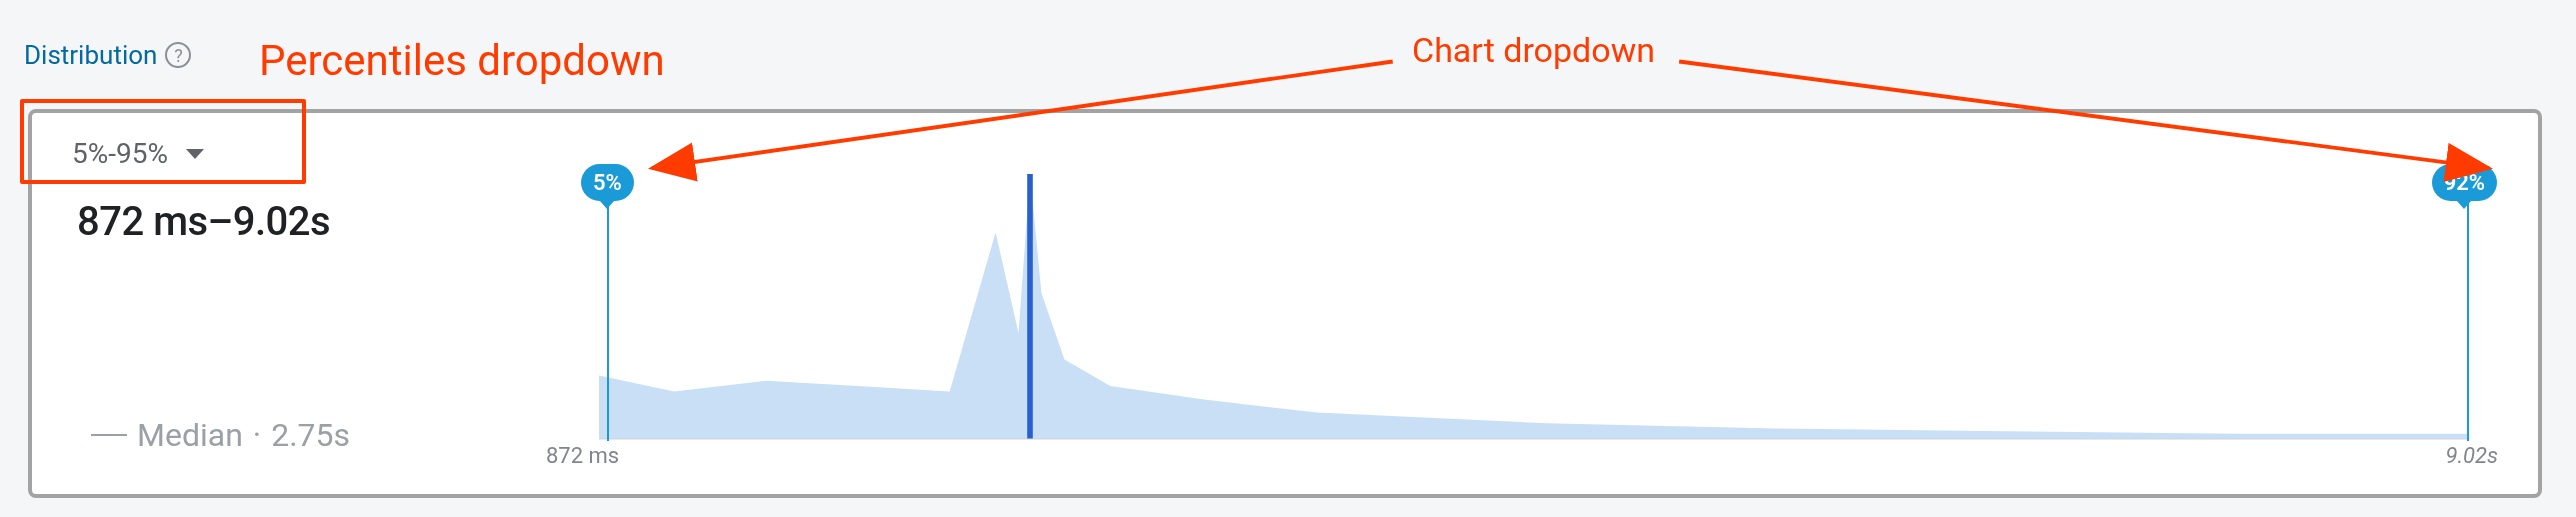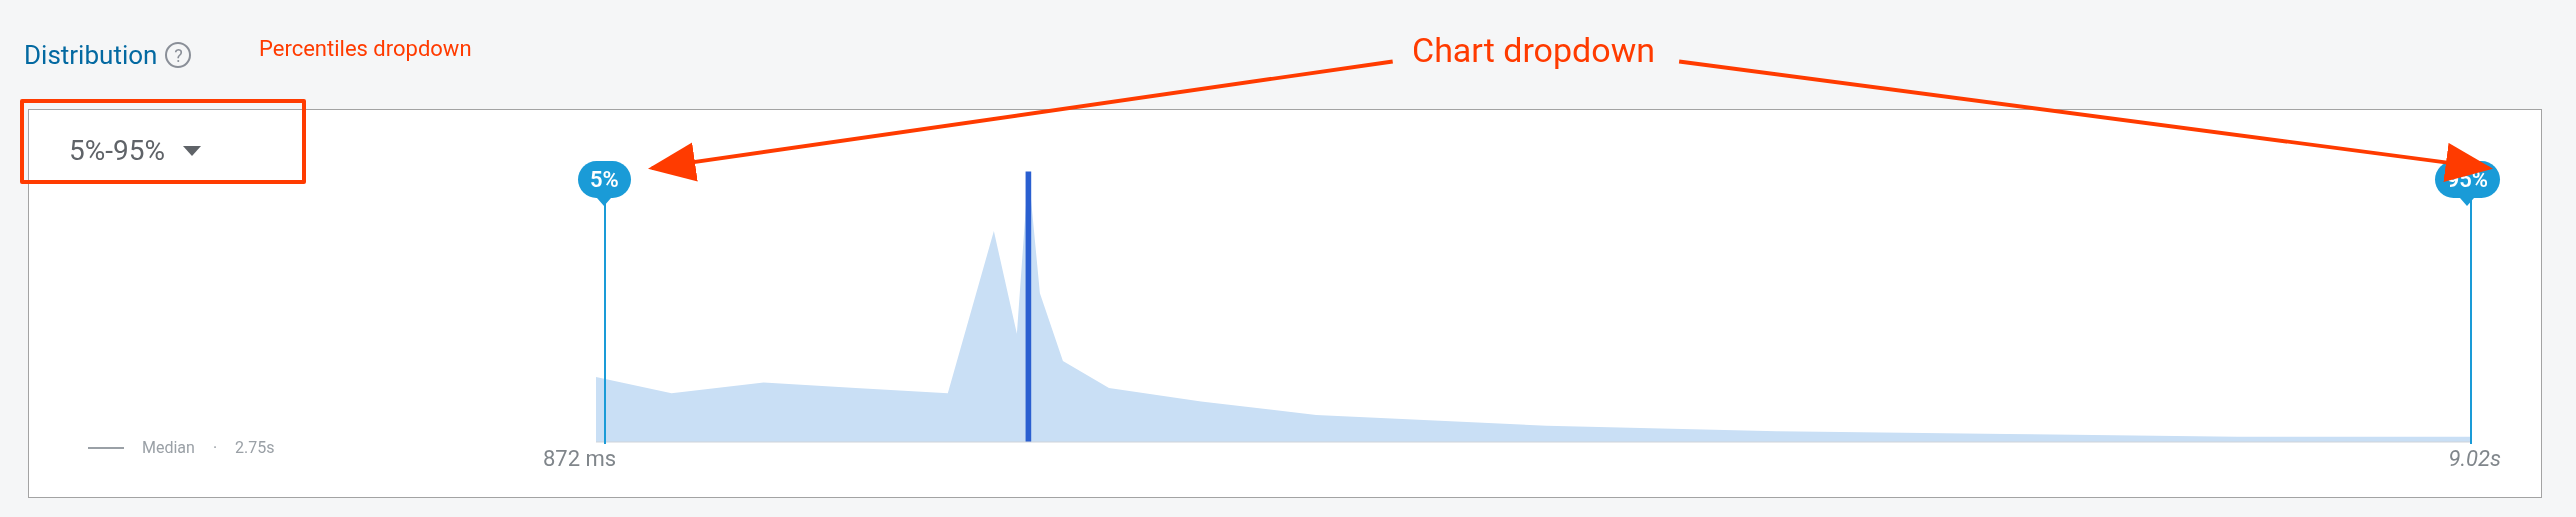--- a/index.html
+++ b/index.html
@@ -34,39 +34,39 @@
     font-size: 18px;
     color: #8a8f98;
     cursor: pointer;
   }
 
   .anno-dropdown {
     position: absolute;
     top: 36px;
     left: 259px;
     color: #ff3b00;
-    font-size: 22px;
+    font-size: 42px;
   }
   .anno-handles {
     position: absolute;
     top: 30px;
     left: 1412px;
     color: #ff3b00;
     font-size: 34px;
   }
 
   .card {
     position: absolute;
     top: 109px;
     left: 28px;
     right: 34px;
     bottom: 20px;
     background: #fff;
-    border: 1px solid #a3a3a3;
-    border-radius: 0;
+    border: 4px solid #a3a3a3;
+    border-radius: 8px;
   }
   
   .highlight-box {
     position: absolute;
     top: 99px;
     left: 20px;
     width: 286px;
     height: 85px;
     border: 4px solid #ff3b00;
     border-radius: 2px;
@@ -101,23 +101,23 @@
     color: #202124;
     letter-spacing: -0.5px;
   }
 
   .median-row {
     position: absolute;
     left: 59px;
     bottom: 40px;
     display: flex;
     align-items: center;
-    gap: 18px;
+    gap: 10px;
     color: #9aa0a6;
-    font-size: 16px;
+    font-size: 32px;
   }
   .median-swatch {
     width: 36px;
     height: 2px;
     background: #9aa0a6;
   }
 
   
   .plot {
     position: absolute;
@@ -193,41 +193,42 @@
 <div class="anno-dropdown">Percentiles dropdown</div>
 <div class="anno-handles">Chart dropdown</div>
 
 <div class="card">
 
   <div class="dropdown">
     <span>5%-95%</span>
     <span class="caret"></span>
   </div>
 
+  <div class="range-value">872 ms–9.02s</div>
 
   <div class="median-row">
     <span class="median-swatch"></span>
     <span>Median</span>
     <span>·</span>
     <span>2.75s</span>
   </div>
 
   <div class="plot">
     <svg id="plot-svg" viewBox="0 0 1000 300" preserveAspectRatio="none">
         <path d="M 0 298 L 0 231.76 L 40.25527736867944 248.32 L 89.34707903780068 237.28 L 138.43888070692196 242.8 L 187.5306823760432 248.32 L 212.07658321060381 82.72 L 224.34953362788414 187.6 L 230.48600883652432 22 L 236.62248404516444 146.2 L 248.89543446244477 215.2 L 273.4413352970054 242.8 L 322.5331369661267 256.6 L 383.8978890525282 270.4 L 506.62739322533133 281.44 L 629.3568973981345 286.96 L 752.0864015709376 289.72 L 874.8159057437408 292.48 L 1000 292.48 L 1000 298 Z" fill="#c9dff5" stroke="none"></path>
         <line x1="230.48600883652432" x2="230.48600883652432" y1="22" y2="298" stroke="#2a5fd0" stroke-width="3"></line>
         <line x1="0" x2="1000" y1="298" y2="298" stroke="#d0d4d9" stroke-width="1"></line>
       </svg>
   </div>
 
   <div class="x-tick left">872 ms</div>
   <div class="x-tick right">9.02s</div>
 
   <div class="handle handle-left">5%</div>
-  <div class="handle handle-right">95%</div>
+  <div class="handle handle-right">92%</div>
   <div class="handle-line hl-left"></div>
   <div class="handle-line hl-right"></div>
 </div>
 
 <div class="highlight-box"></div>
 
 <svg class="arrows" width="2576" height="518" viewBox="0 0 2608 524">
   <defs>
     <marker id="arrowhead" markerWidth="12" markerHeight="10" refX="11" refY="5" orient="auto">
       <polygon points="0 0, 12 5, 0 10" fill="#ff3b00"></polygon>

